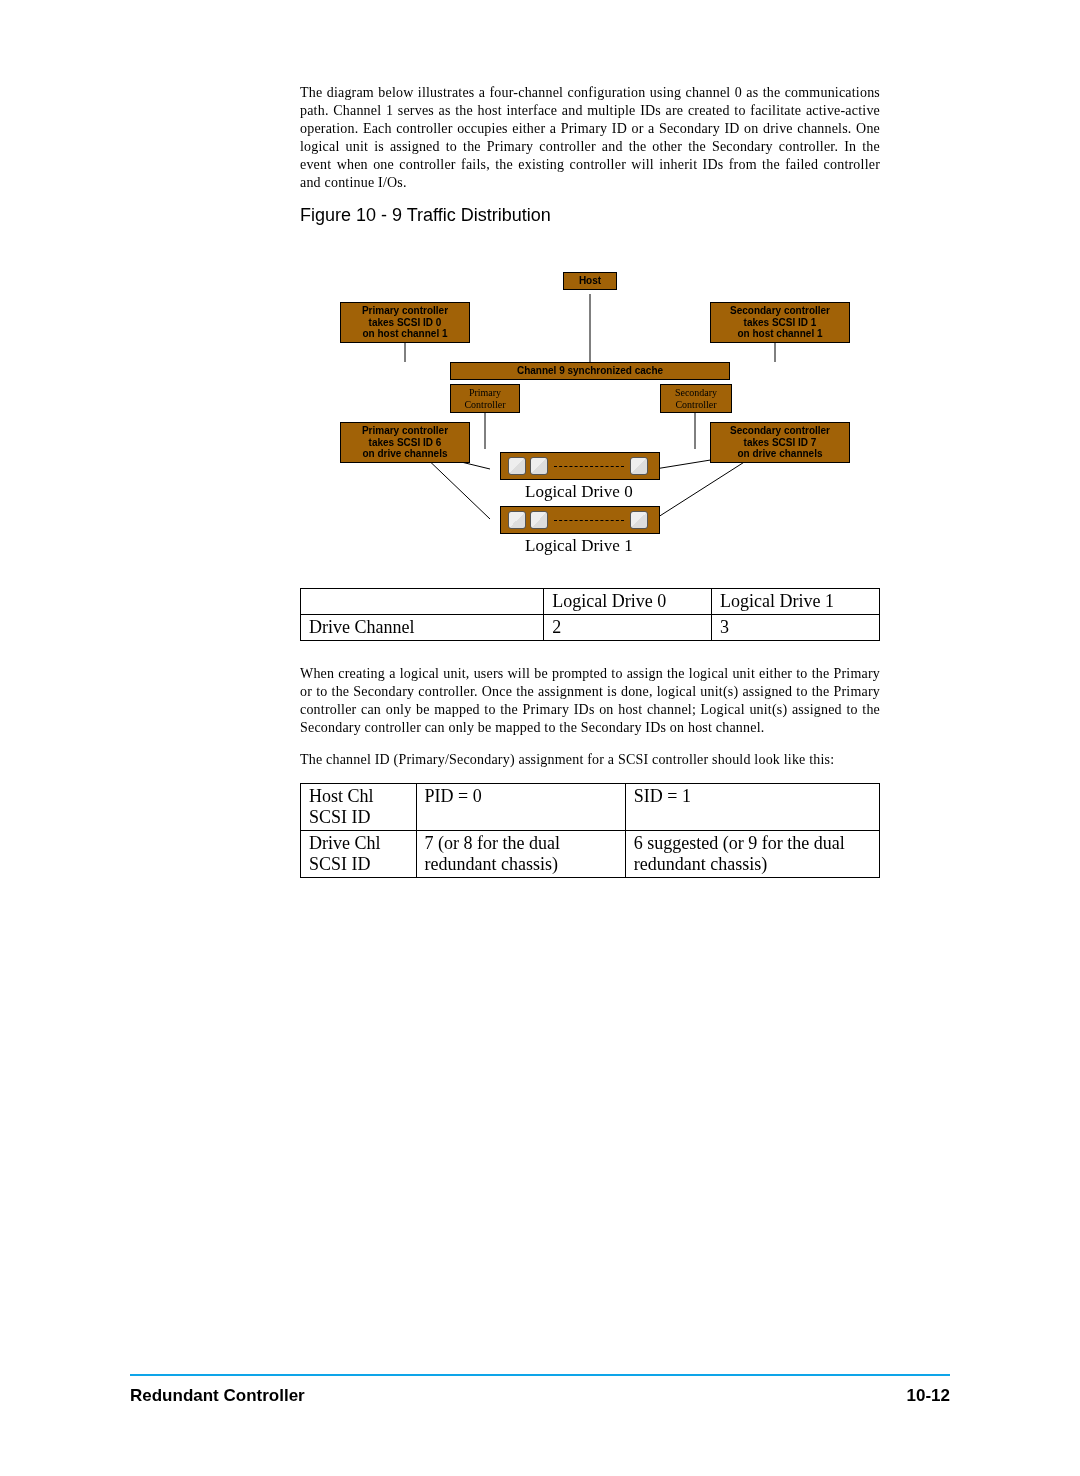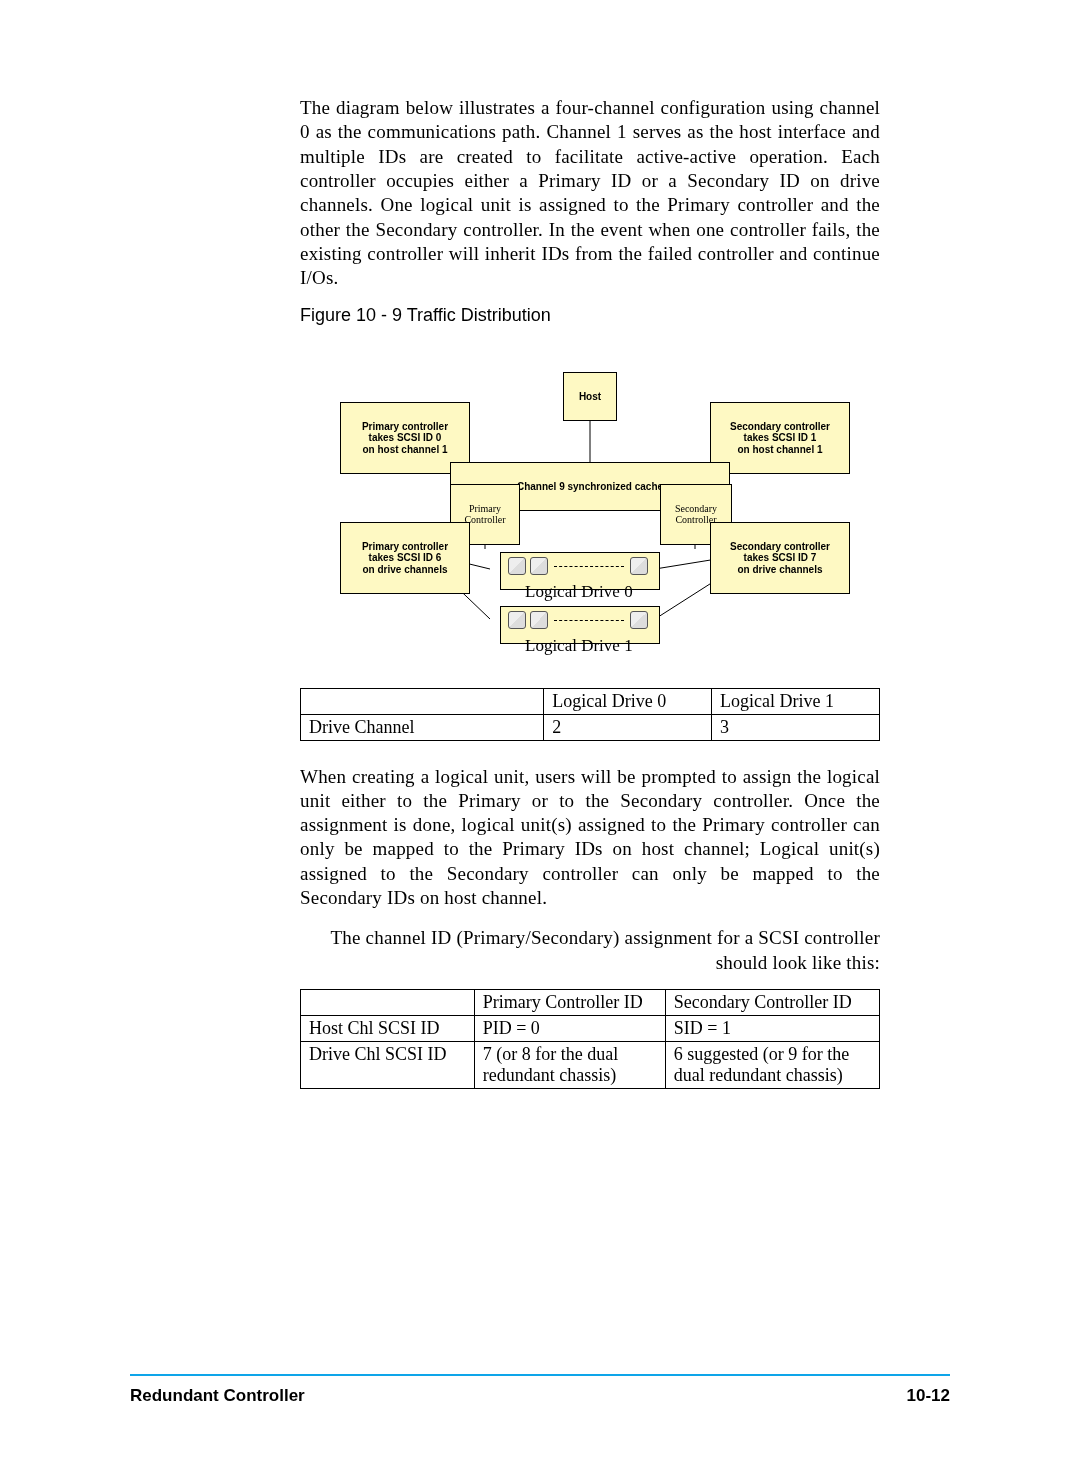--- a/index.html
+++ b/index.html
@@ -16,48 +16,48 @@
     box-sizing: border-box;
     padding: 80px 200px 0 300px;
   }
   h2.section-title {
     font-family: Arial, Helvetica, sans-serif;
     font-weight: bold;
     font-size: 22px;
     margin: 0 0 28px -4px;
   }
   p.body {
-    font-size: 19px;
+    font-size: 14px;
     line-height: 1.28;
     text-align: justify;
-    margin: 16px 0 14px 0;
+    margin: 4px 0 14px 0;
     letter-spacing: 0.2px;
   }
   .fig-caption {
     font-family: Arial, Helvetica, sans-serif;
     font-weight: normal;
     font-size: 18px;
     margin: 6px 0 18px 0;
   }
   
   .diagram {
     position: relative;
     width: 560px;
     height: 320px;
     margin: 0 auto 24px auto;
     font-family: Arial, Helvetica, sans-serif;
   }
   .dbox {
     position: absolute;
     border: 1px solid #000;
-    background: #fef9c3;
+    background: #a16207;
     text-align: center;
     font-size: 10px;
     line-height: 1.15;
-    padding: 18px 2px;
+    padding: 2px 2px;
     box-sizing: border-box;
   }
   .dbox.bold { font-weight: bold; }
   .disk {
     position: absolute;
     width: 18px;
     height: 18px;
     border: 1px solid #555;
     border-radius: 3px;
     background: linear-gradient(135deg, #eee 0 50%, #ddd 50% 100%);
@@ -192,29 +192,24 @@
     <tr>
       <td>Drive Channel</td>
       <td>2</td>
       <td>3</td>
     </tr>
   </tbody>
     </table>
 
   <p class="body">When creating a logical unit, users will be prompted to assign the logical unit either to the Primary or to the Secondary controller.  Once the assignment is done, logical unit(s) assigned to the Primary controller can only be mapped to the Primary IDs on host channel; Logical unit(s) assigned to the Secondary controller can only be mapped to the Secondary IDs on host channel.</p>
 
-  <p class="body" style="text-align:right;">The channel ID (Primary/Secondary) assignment for a SCSI controller should look like this:</p>
+  <p class="body" style="text-align:left;">The channel ID (Primary/Secondary) assignment for a SCSI controller should look like this:</p>
 
   <table class="data">
     <tbody>
-        <tr>
-      <td style="width:30%;"></td>
-      <td style="width:33%;">Primary Controller ID</td>
-      <td style="width:37%;">Secondary Controller ID</td>
-    </tr>
     <tr>
       <td>Host Chl SCSI ID</td>
       <td>PID = 0</td>
       <td>SID = 1</td>
     </tr>
     <tr>
       <td>Drive Chl SCSI ID</td>
       <td>7 (or 8 for the dual redundant chassis)</td>
       <td>6 suggested (or 9 for the dual redundant chassis)</td>
     </tr>

